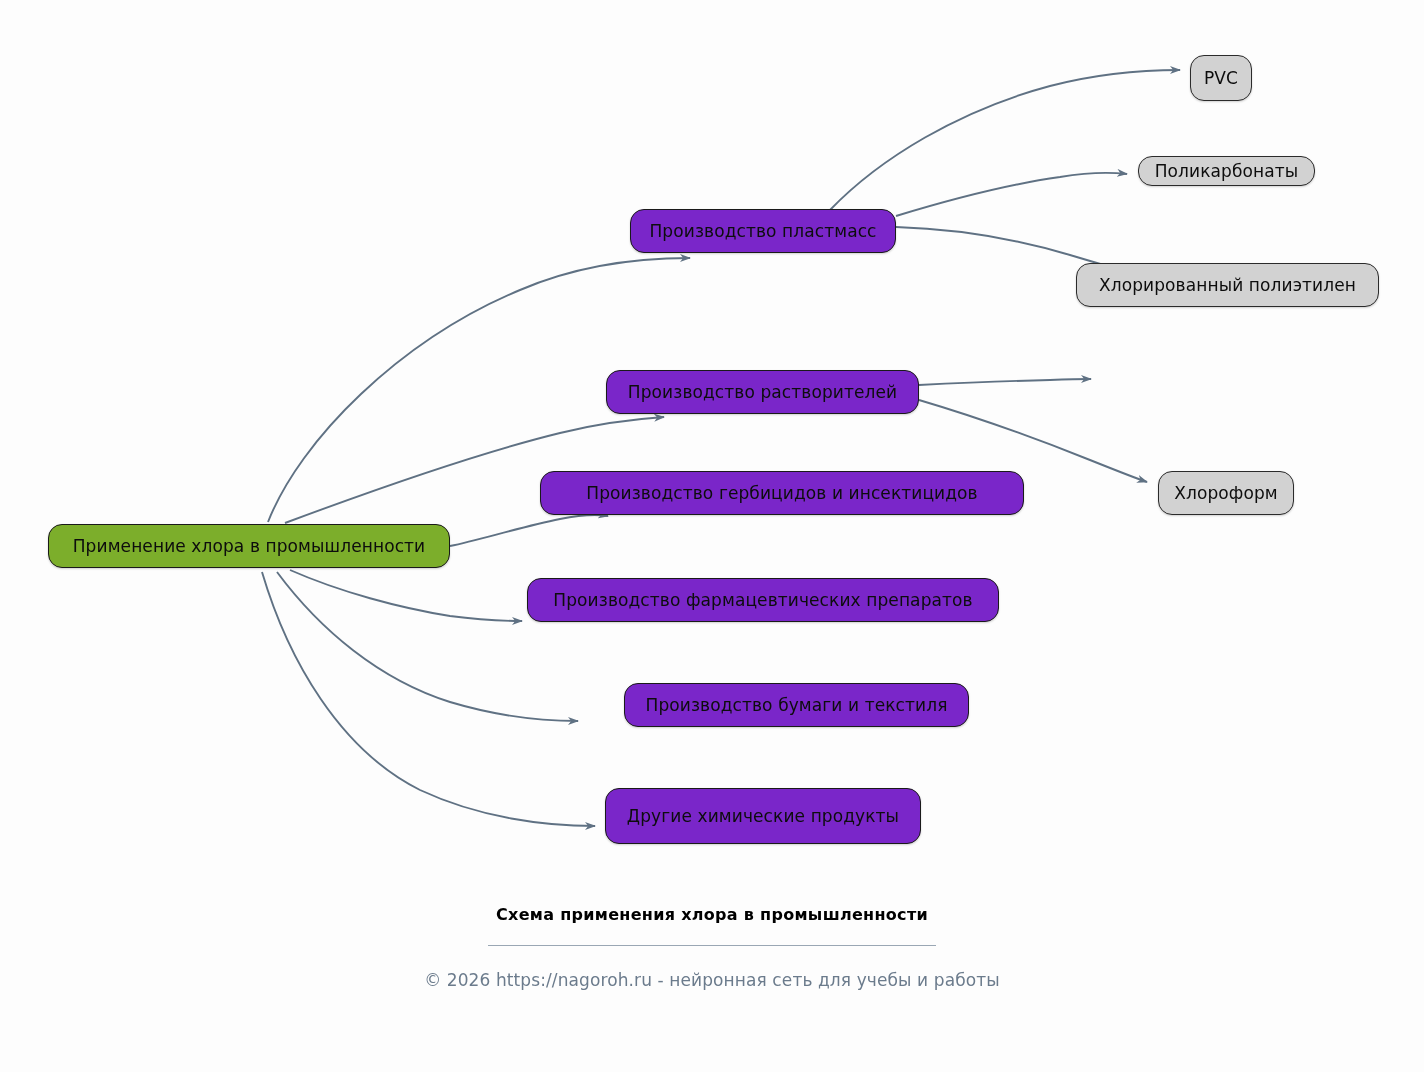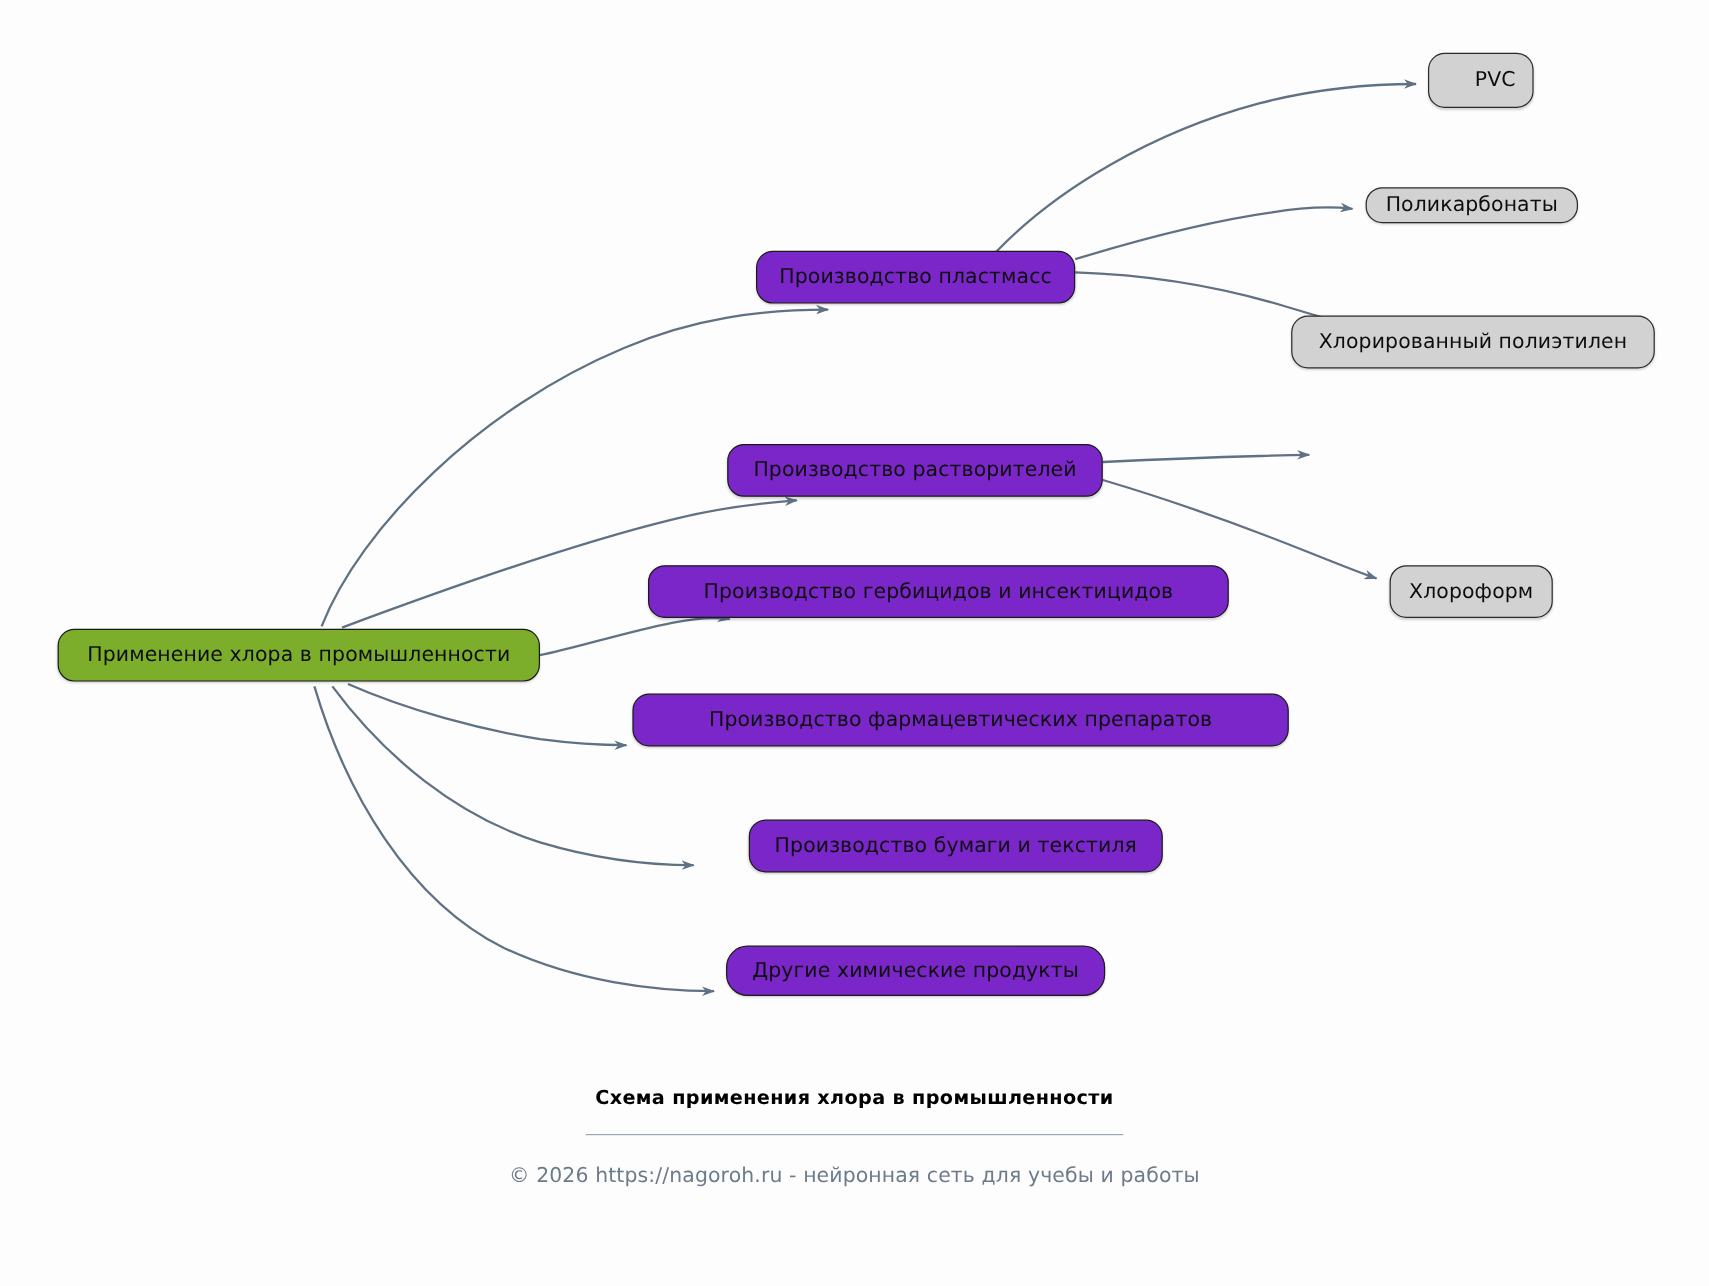--- a/index.html
+++ b/index.html
@@ -119,33 +119,33 @@
   </div>
 
   <div class="node node-branch" style="left:606px; top:370px; width:313px; height:44px;">
     <span class="node-label">Производство растворителей</span>
   </div>
 
   <div class="node node-branch" style="left:540px; top:471px; width:484px; height:44px;">
     <span class="node-label">Производство гербицидов и инсектицидов</span>
   </div>
 
-  <div class="node node-branch" style="left:527px; top:578px; width:547px; height:44px;">
+  <div class="node node-branch" style="left:527px; top:578px; width:472px; height:44px;">
     <span class="node-label">Производство фармацевтических препаратов</span>
   </div>
 
   <div class="node node-branch" style="left:590px; top:683px; width:345px; height:44px;margin-left:34px;">
     <span class="node-label">Производство бумаги и текстиля</span>
   </div>
 
-  <div class="node node-branch" style="left:605px; top:788px; width:316px; height:42px;border-radius:18px;">
+  <div class="node node-branch" style="left:605px; top:788px; width:316px; height:56px;">
     <span class="node-label">Другие химические продукты</span>
   </div>
 
-  <div class="node node-leaf" style="left:1190px; top:44px; width:88px; height:46px;justify-content:flex-end;">
+  <div class="node node-leaf" style="left:1190px; top:55px; width:62px; height:46px;">
     <span class="node-label">PVC</span>
   </div>
 
   <div class="node node-leaf" style="left:1138px; top:156px; width:177px; height:30px;">
     <span class="node-label">Поликарбонаты</span>
   </div>
 
   <div class="node node-leaf" style="left:1076px; top:263px; width:303px; height:44px;">
     <span class="node-label">Хлорированный полиэтилен</span>
   </div>

